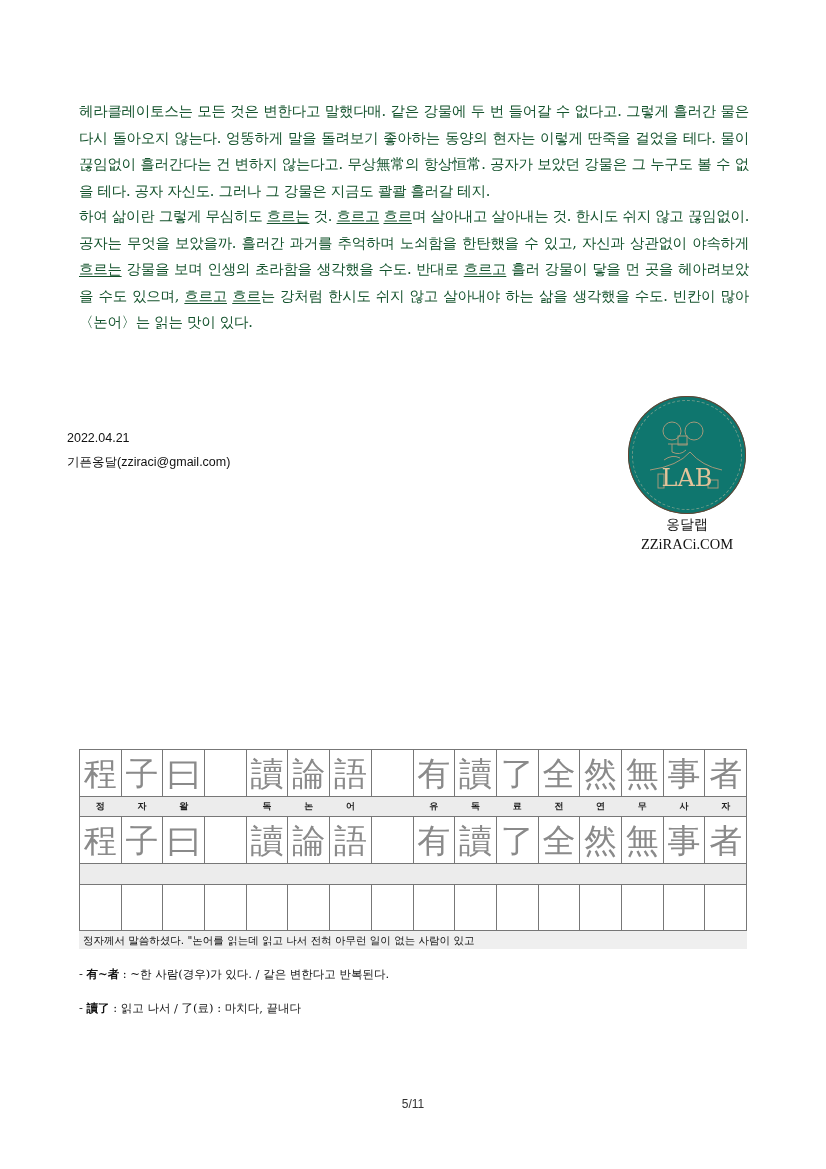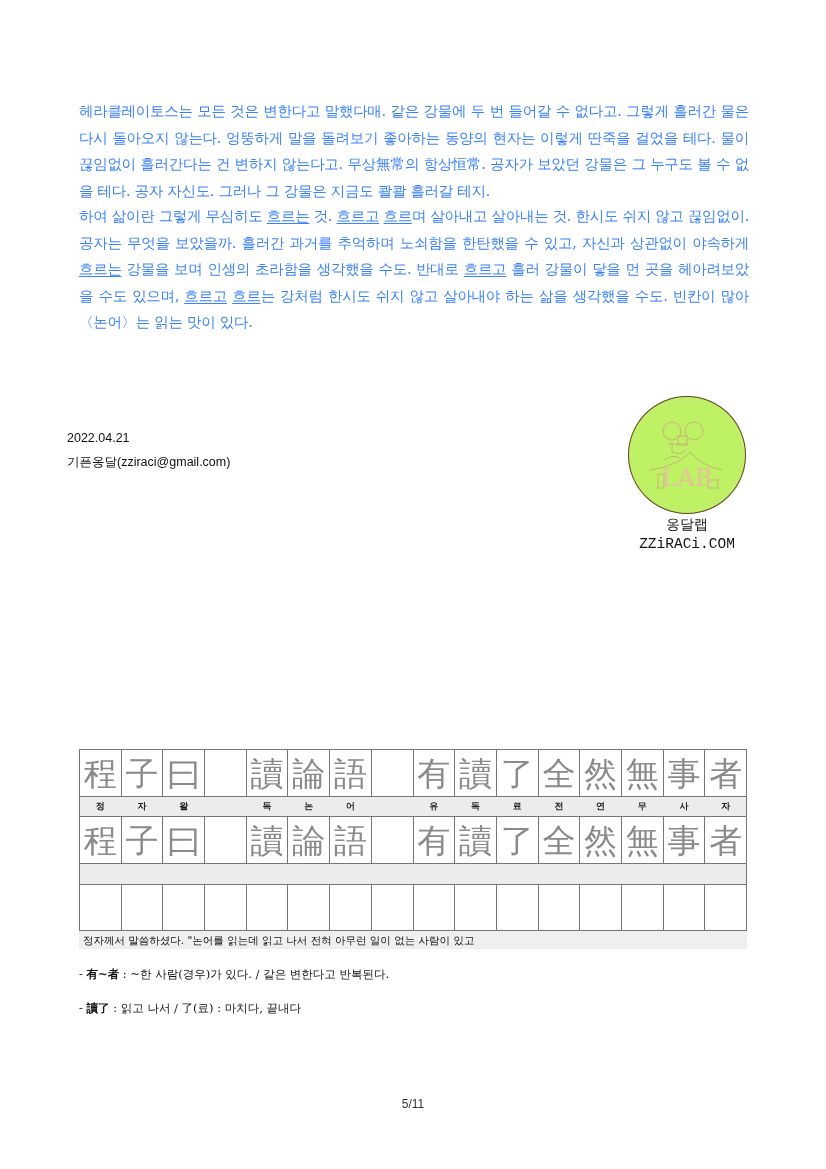--- a/index.html
+++ b/index.html
@@ -1,26 +1,26 @@
 <!DOCTYPE html>
 <html><head>
 <meta charset="utf-8">
 <style>
   html, body { margin: 0; padding: 0; background: #ffffff; }
   body { width: 826px; height: 1169px; position: relative; overflow: hidden; font-family: "DejaVu Sans", sans-serif; color: #111; }
-  .para { position: absolute; left: 79px; width: 670px; font-family: "DejaVu Serif", serif; font-size: 14.5px; line-height: 26.5px; text-align: justify; letter-spacing: -0.3px; margin: 0; color: #3b82f6; }
+  .para { position: absolute; left: 79px; width: 670px; font-family: "DejaVu Serif", serif; font-size: 14.5px; line-height: 26.5px; text-align: justify; letter-spacing: -0.3px; margin: 0; color: #14532d; }
   #p1 { top: 98px; }
   #p2 { top: 203px; }
   .u { text-decoration: underline; text-underline-offset: 2px; }
   .meta { position: absolute; left: 67px; font-size: 12.5px; line-height: 24px; color: #111; font-family: "Liberation Sans", sans-serif; }
   #meta { top: 426px; }
-  .logo { position: absolute; left: 628px; top: 396px; width: 118px; height: 118px; border-radius: 50%; background: #bef264; box-shadow: inset 0 0 0 1px #6a4230; }
+  .logo { position: absolute; left: 628px; top: 396px; width: 118px; height: 118px; border-radius: 50%; background: #0f766e; box-shadow: inset 0 0 0 1px #6a4230; }
   .logo .dash { position: absolute; left: 4px; top: 4px; right: 4px; bottom: 4px; border-radius: 50%; border: 1px dashed rgba(230,200,170,0.45); }
   .logo svg { position: absolute; left: 0; top: 0; }
-  .logo-text { position: absolute; left: 620px; width: 134px; text-align: center; font-family: Liberation Mono, monospace; color: #111; }
+  .logo-text { position: absolute; left: 620px; width: 134px; text-align: center; font-family: Liberation Serif, serif; color: #111; }
   #logo-name { top: 516px; font-size: 14px; }
   #logo-url { top: 536px; font-size: 14.5px; text-align: center; }
   .grid { position: absolute; left: 79px; top: 749px; width: 668px; border-collapse: collapse; table-layout: fixed; }
   .grid td { border: 1px solid #777; padding: 0; text-align: center; vertical-align: middle; }
   .grid tr.han td { height: 46px; font-family: "DejaVu Serif", serif; font-size: 33px; color: #8a8a8a; line-height: 1; }
   .grid tr.read td { height: 19px; background: #ececec; font-size: 9px; font-weight: bold; color: #222; border-left-color: #ececec; border-right-color: #ececec; }
   .grid tr.read td:first-child { border-left-color: #777; }
   .grid tr.read td:last-child { border-right-color: #777; }
   .grid tr.gray td { height: 20px; background: #ececec; border-left-color: #ececec; border-right-color: #ececec; }
   .grid tr.gray td:first-child { border-left-color: #777; }

